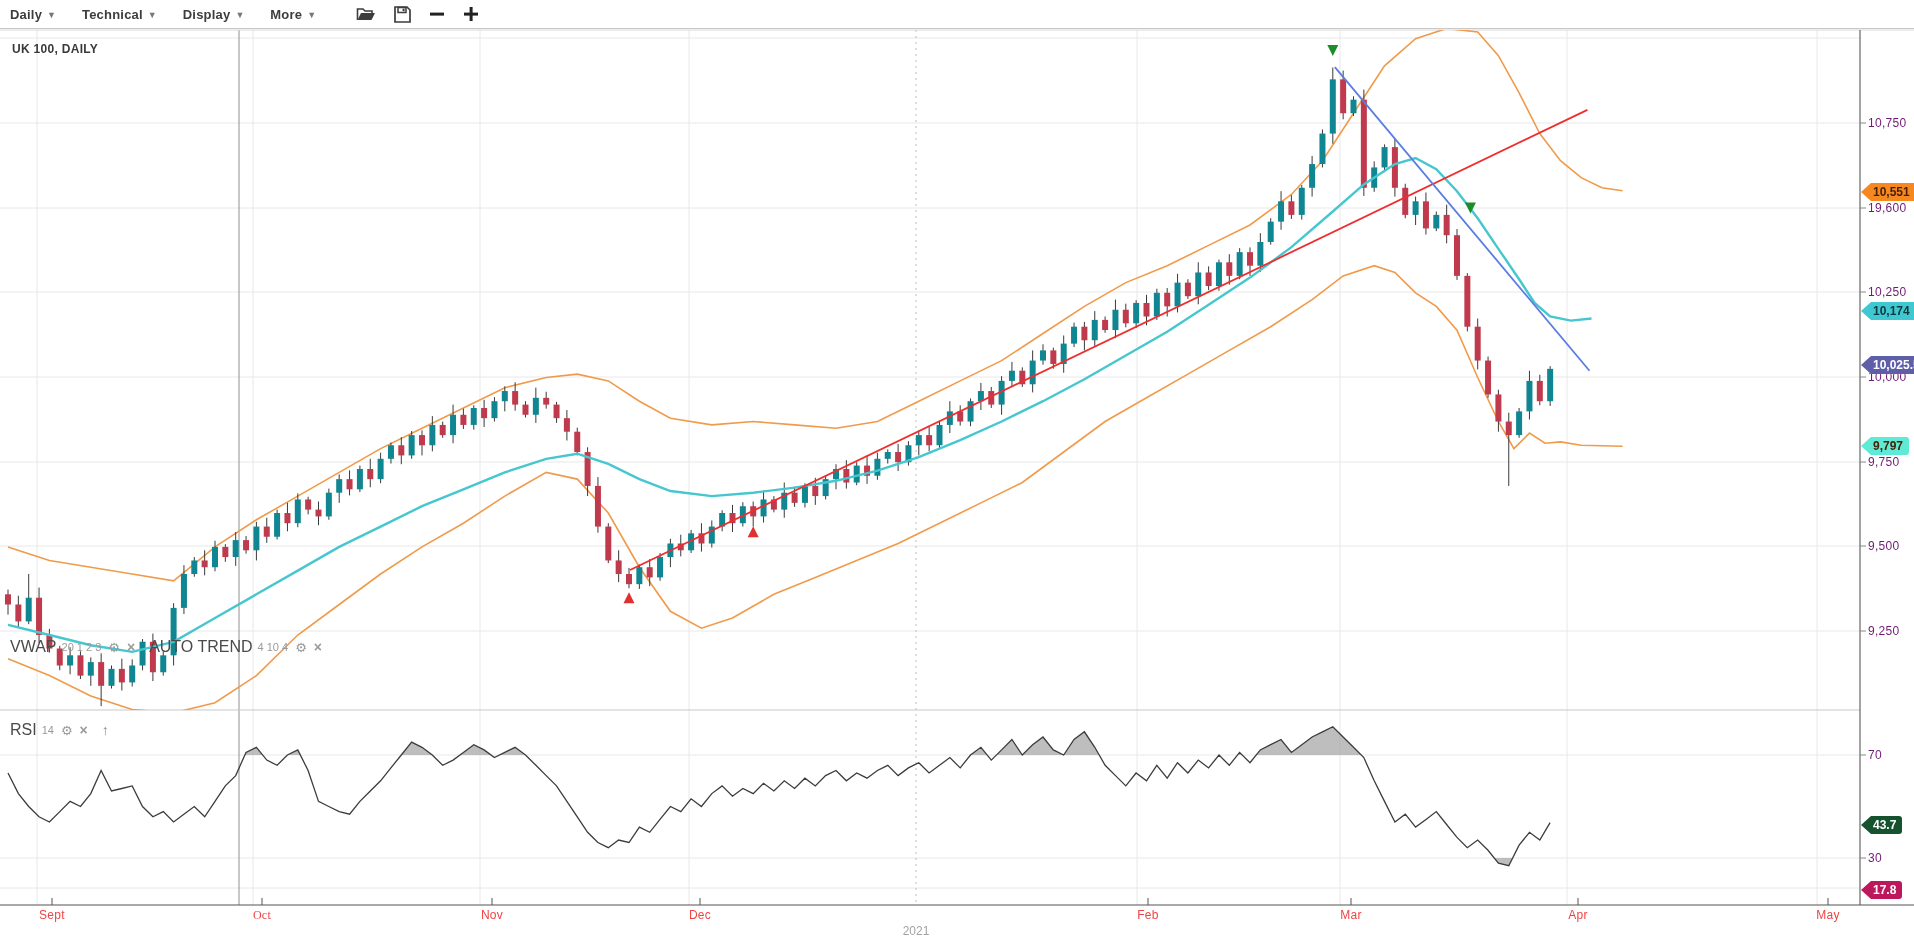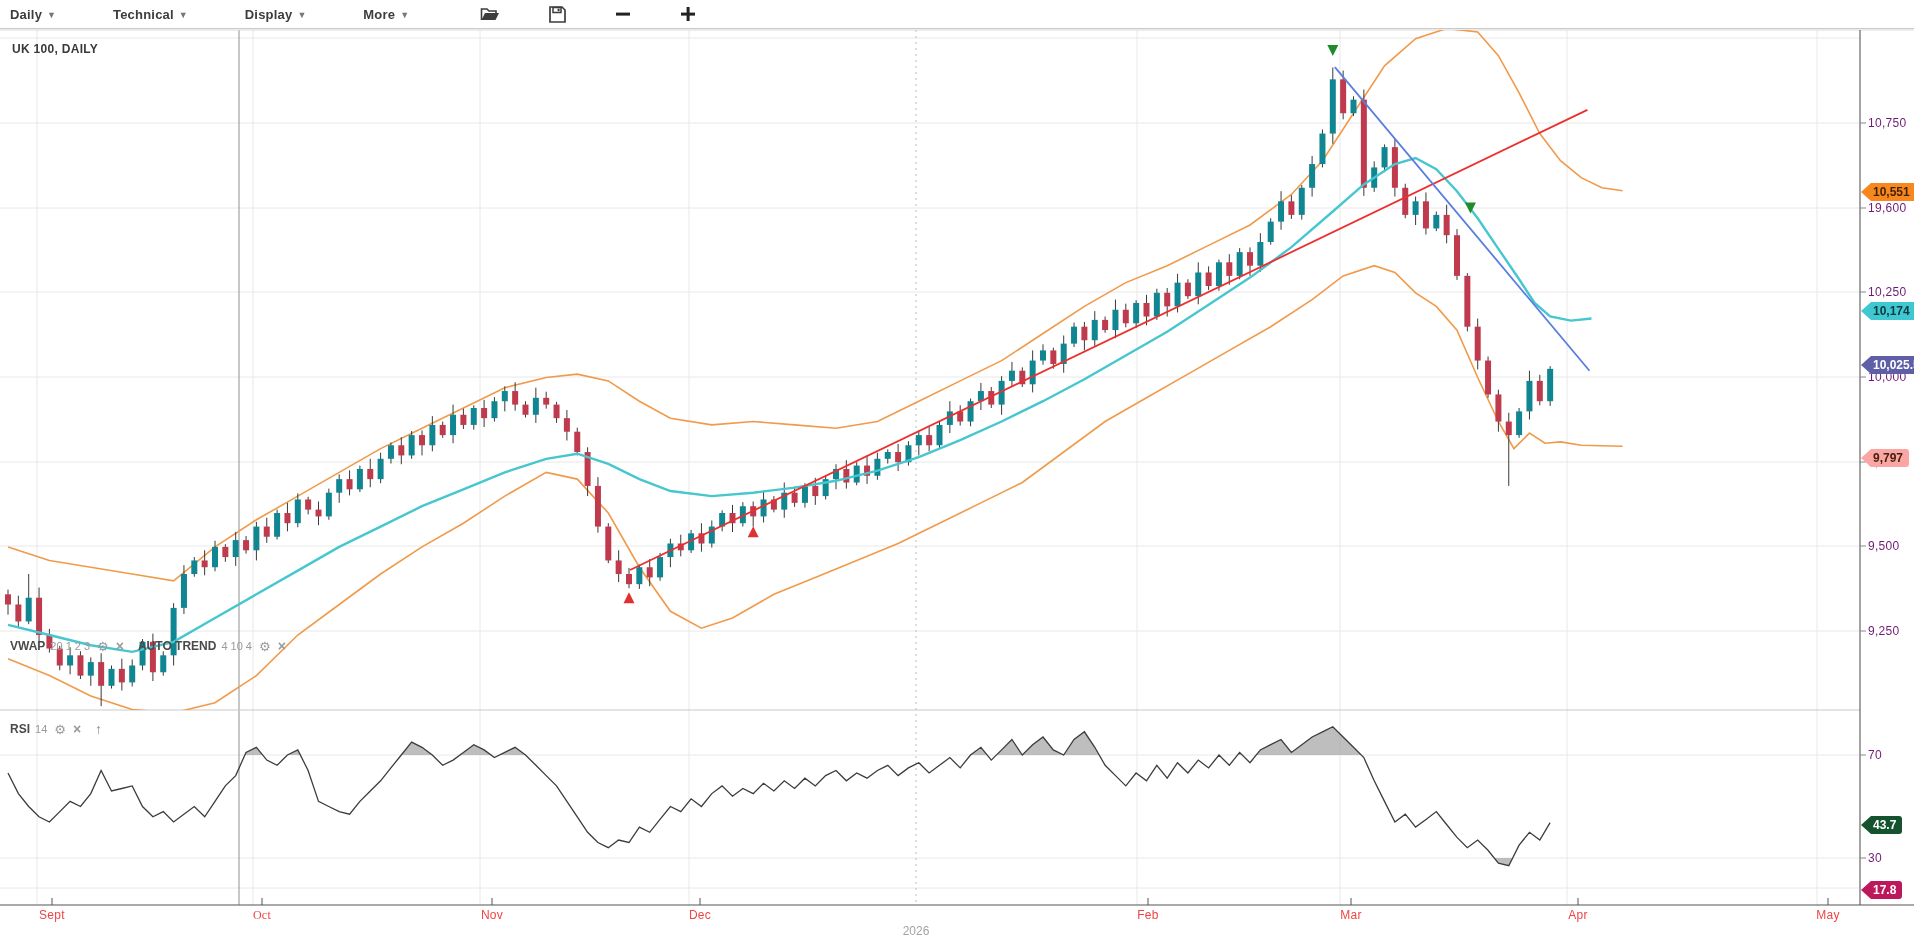--- a/index.html
+++ b/index.html
@@ -1,32 +1,32 @@
 <!DOCTYPE html>
 <html><head>
 <meta charset="utf-8">
 <style>
   html,body{margin:0;padding:0;background:#fff;width:1914px;height:940px;overflow:hidden;
     font-family:"Liberation Sans","DejaVu Sans",sans-serif;}
   #app{position:relative;width:1914px;height:940px;}
   
   #toolbar{position:absolute;left:0;top:0;width:1914px;height:29px;background:#fff;
-    border-bottom:1px solid #c9c9c9;display:flex;align-items:center;padding-left:10px;box-sizing:border-box;gap:31px;}
+    border-bottom:1px solid #c9c9c9;display:flex;align-items:center;padding-left:10px;box-sizing:border-box;}
   .menu{display:flex;align-items:center;margin-right:26px;cursor:pointer;}
   .menu .mlabel{font-size:13px;font-weight:bold;color:#3d3d3d;letter-spacing:.2px;}
   .menu .caret{font-size:9px;color:#777;margin-left:5px;transform:translateY(1px);}
   .tbicon{margin-right:18px;cursor:pointer;display:flex;align-items:center;}
   .tbicon svg{display:block;}
   
   #cv{position:absolute;left:0;top:0;}
   
   #symbol{position:absolute;left:12px;top:42px;font-size:12px;font-weight:bold;color:#3a3a3a;letter-spacing:.3px;}
   
   .legend{position:absolute;display:flex;align-items:center;font-size:11px;color:#8f8f8f;white-space:nowrap;}
-  .legend b{color:#4a4a4a;font-weight:bold;margin-right:5px;font-size:12px;}
+  .legend b{color:#4a4a4a;font-weight:normal;margin-right:5px;font-size:16px;}
   .legend .params{margin-right:7px;color:#9a9a9a;}
   .legend .gear{color:#9a9a9a;font-size:13px;margin-right:7px;cursor:pointer;}
   .legend .close{color:#9a9a9a;font-size:14px;font-weight:bold;cursor:pointer;margin-right:14px;}
   .legend .uparrow{color:#8a8a8a;font-size:14px;cursor:pointer;}
   
   .axlab{position:absolute;left:1868px;font-size:12px;color:#701a75;transform:translateY(-50%);letter-spacing:.3px;}
   .badge{position:absolute;left:1861px;height:18px;line-height:18px;font-size:12px;font-weight:bold;
     padding:0 6px 0 12px;transform:translateY(-50%);border-radius:3px;
     clip-path:polygon(10px 0,100% 0,100% 100%,10px 100%,0 50%);}
   
@@ -486,27 +486,27 @@
       <div class="axlab" style="top: 292px;">10,250</div>
       <div class="axlab" style="top: 377px;">10,000</div>
       <div class="axlab" style="top: 462px;">9,750</div>
       <div class="axlab" style="top: 546px;">9,500</div>
       <div class="axlab" style="top: 631px;">9,250</div>
       <div class="axlab" style="top: 755px;">70</div>
       <div class="axlab" style="top: 858px;">30</div>
       <div class="badge" style="top: 192px; background: rgb(246, 136, 31); color: rgb(69, 35, 10);">10,551</div>
       <div class="badge" style="top: 311px; background: rgb(63, 200, 210); color: rgb(14, 58, 61);">10,174</div>
       <div class="badge" style="top: 365px; background: rgb(95, 95, 167); color: rgb(255, 255, 255);">10,025.50</div>
-      <div class="badge" style="top: 458px; background: #fca5a5; color: rgb(69, 35, 10);">9,797</div>
+      <div class="badge" style="top: 446px; background: #5eead4; color: rgb(69, 35, 10);">9,797</div>
       <div class="badge" style="top: 825px; background: #14532d; color: rgb(255, 255, 255);">43.7</div>
       <div class="badge" style="top: 890px; background: #be185d; color: rgb(255, 255, 255);">17.8</div>
       <div class="month" style="left: 52px;">Sept</div>
       <div class="month" style="left: 262px; font-family: Liberation Serif, serif;">Oct</div>
       <div class="month" style="left: 492px;">Nov</div>
       <div class="month" style="left: 700px;">Dec</div>
       <div class="month" style="left: 1148px;">Feb</div>
       <div class="month" style="left: 1351px;">Mar</div>
       <div class="month" style="left: 1578px;">Apr</div>
       <div class="month" style="left: 1828px;">May</div>
-      <div class="year" style="left: 916px;">2026</div>
+      <div class="year" style="left: 916px;">2021</div>
     </div>
 
 </div>
 
 </body></html>

